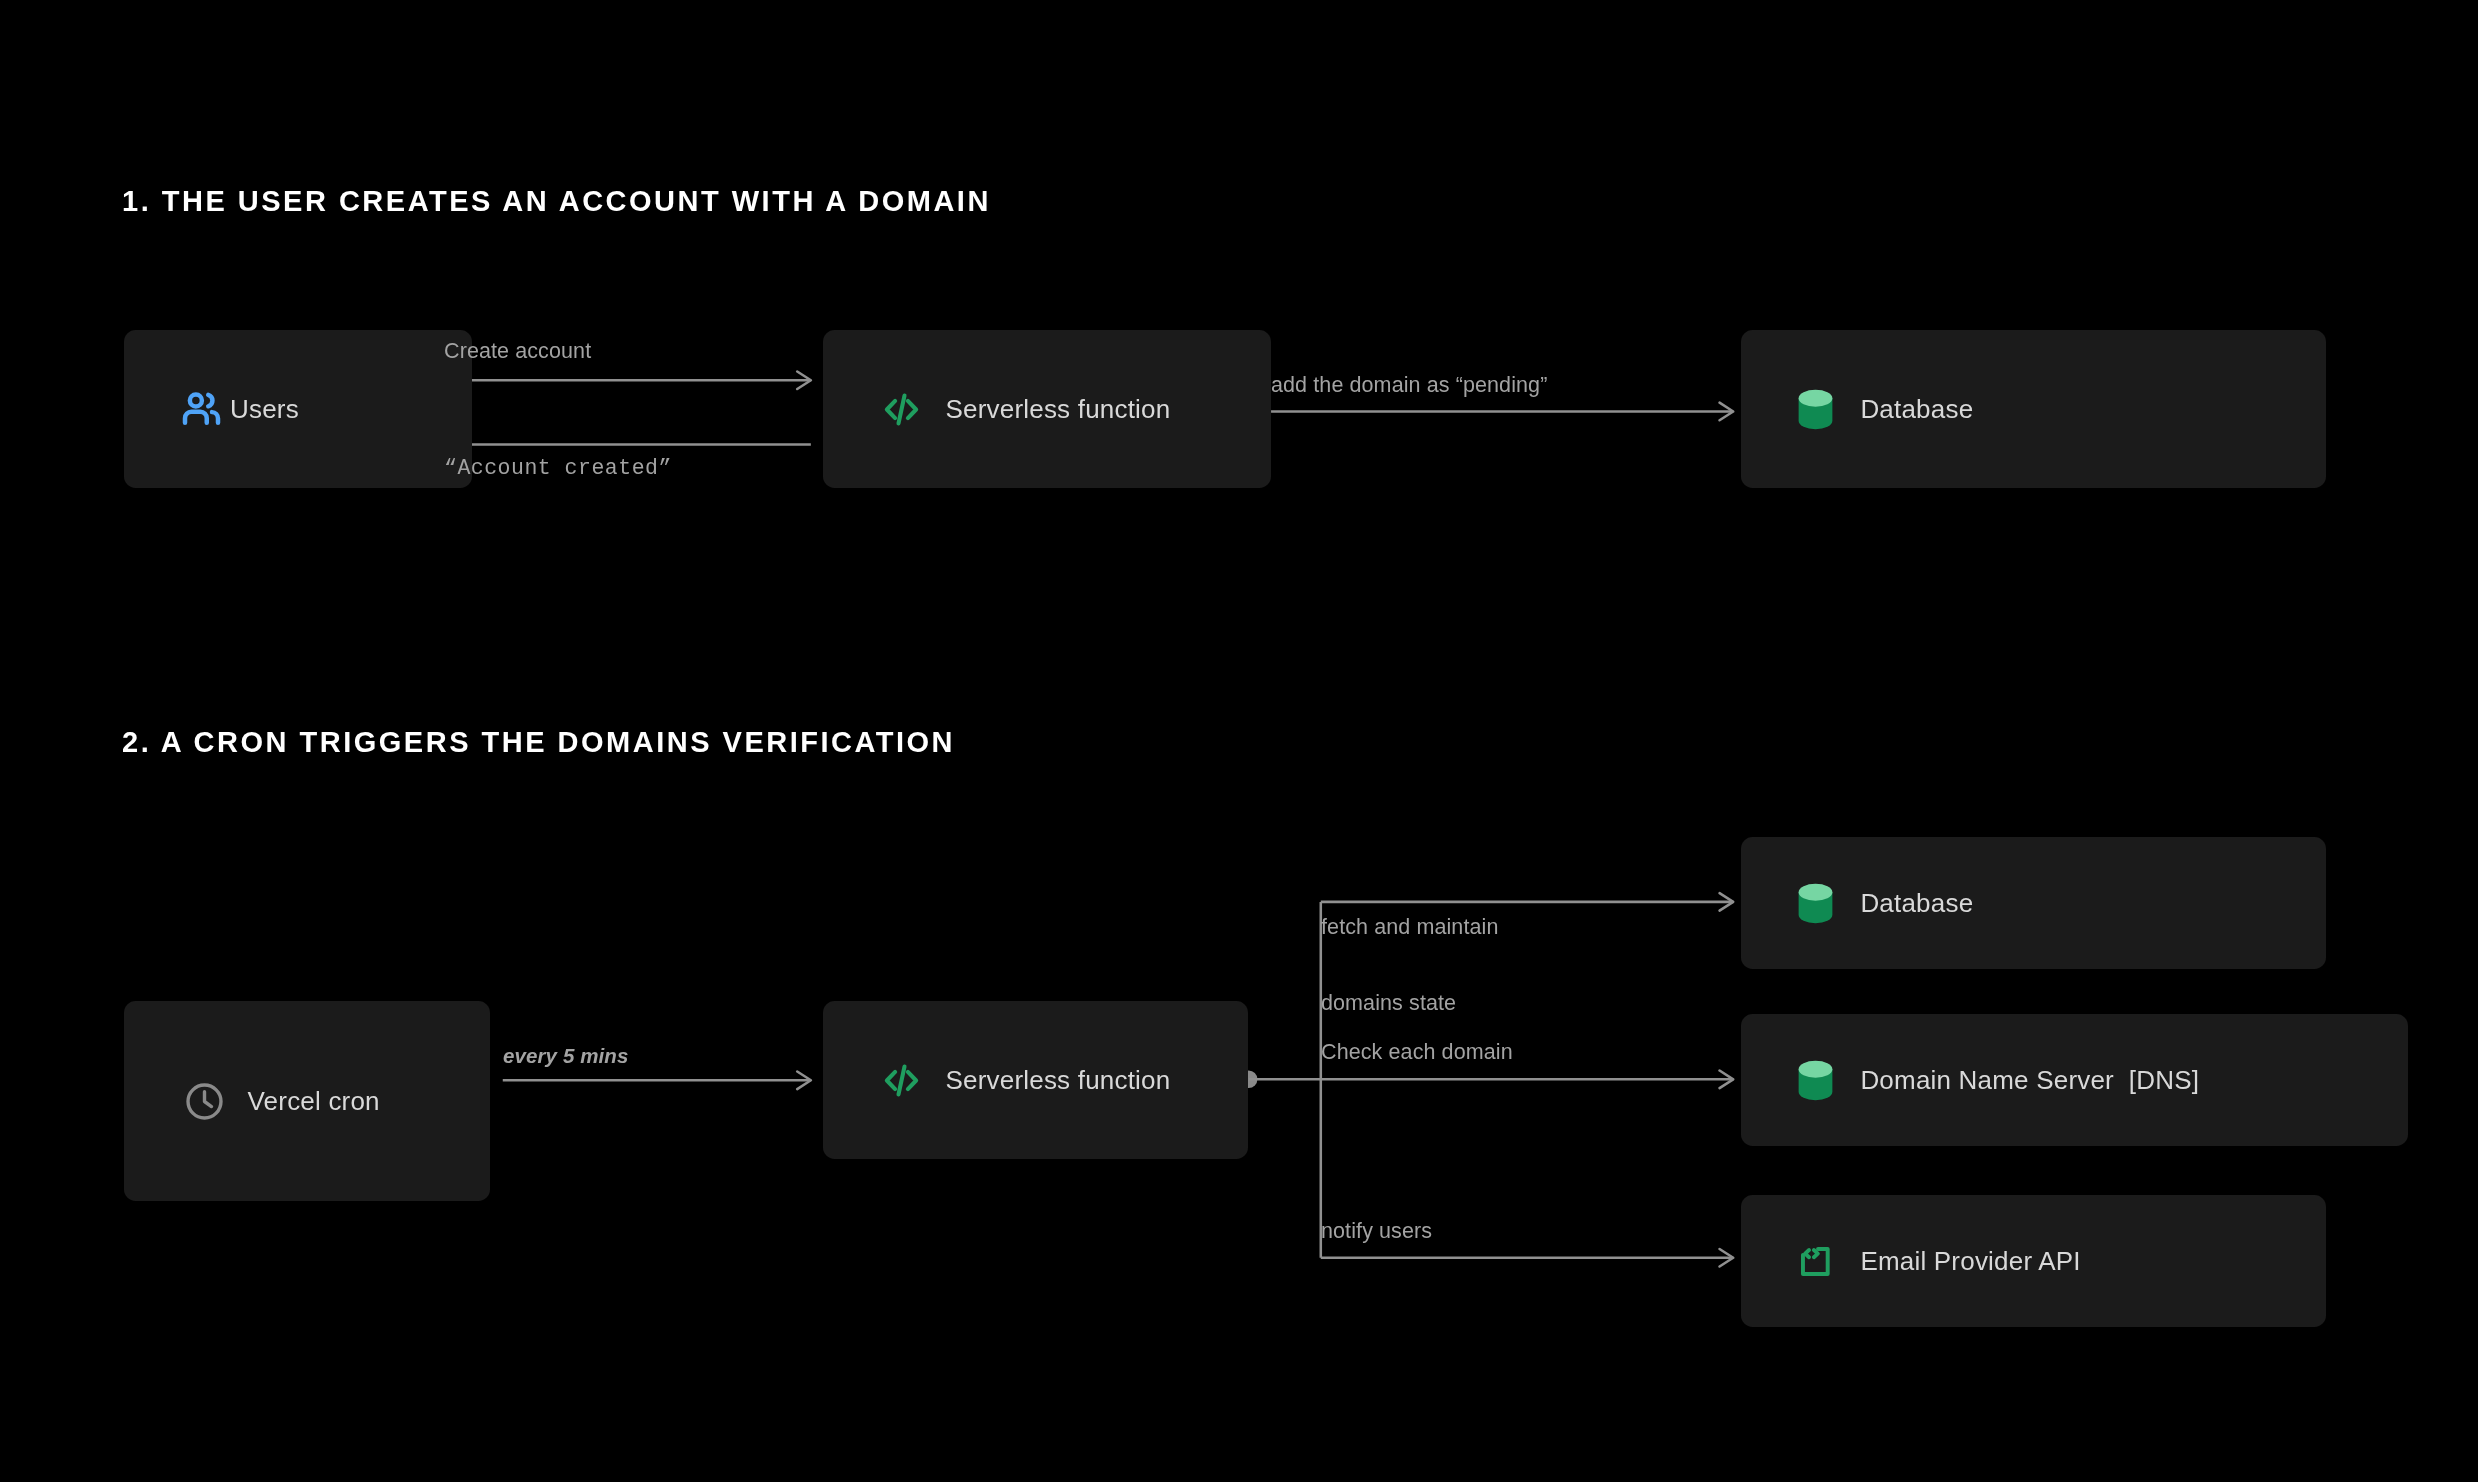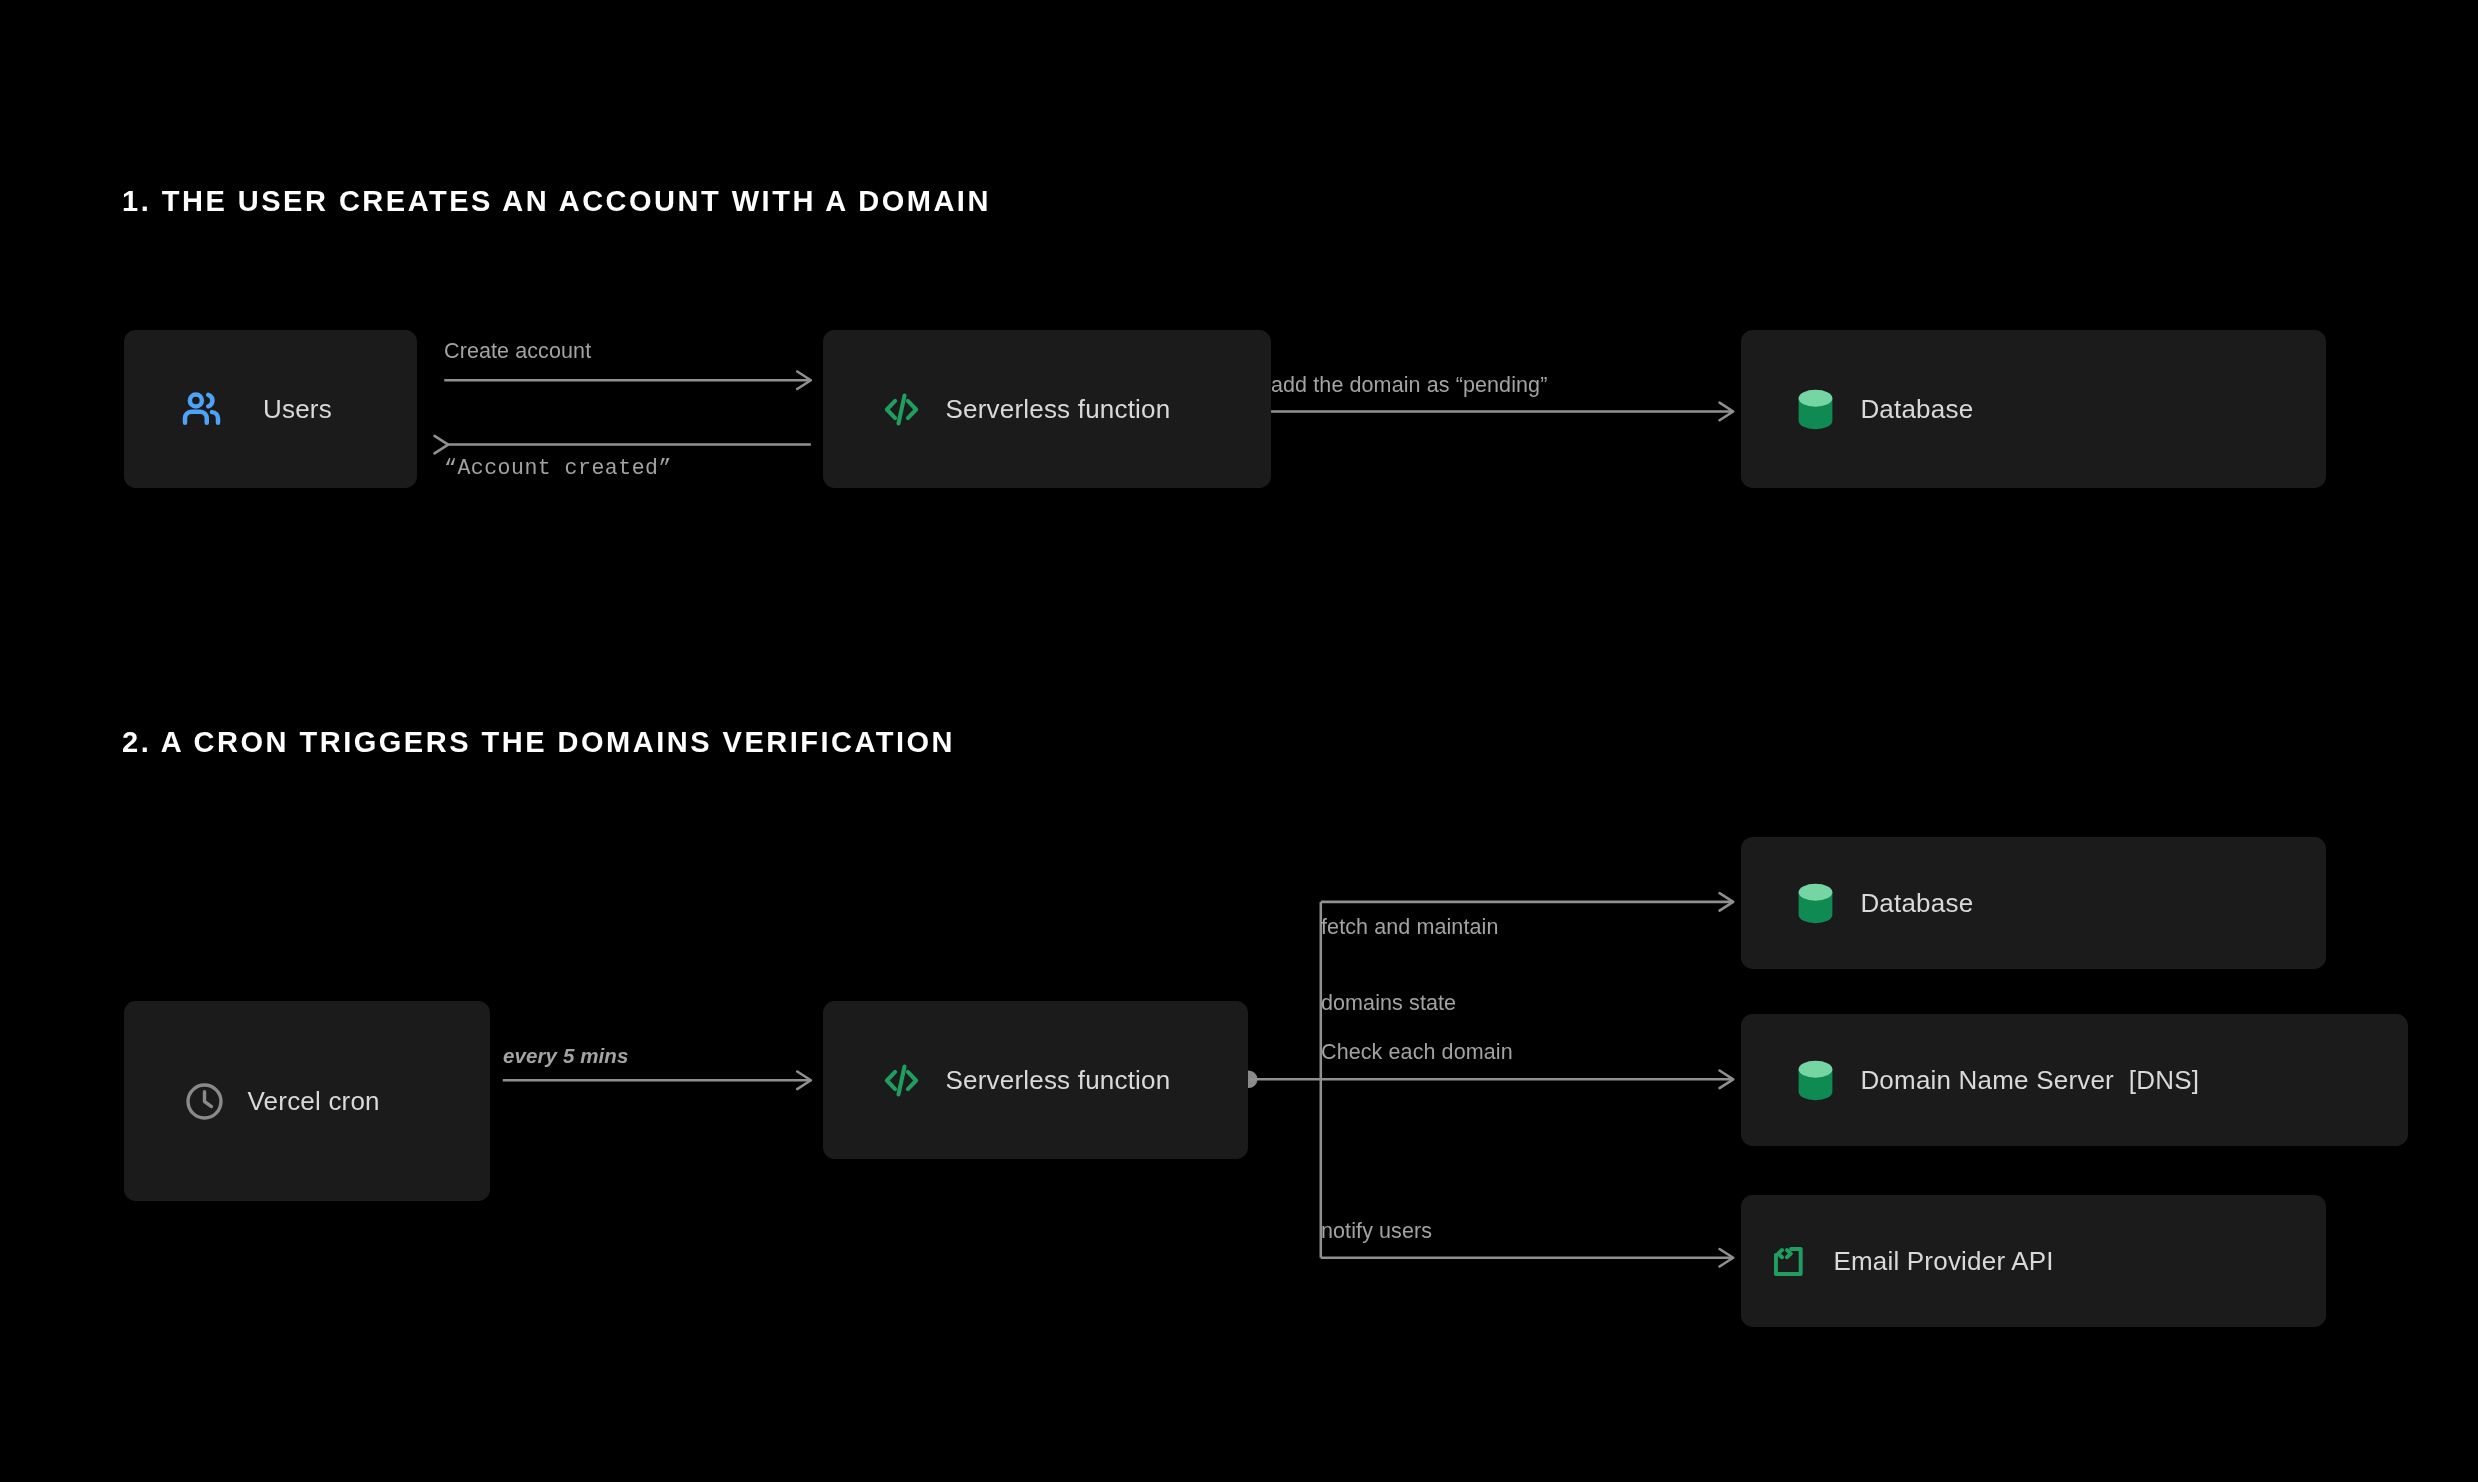--- a/index.html
+++ b/index.html
@@ -117,21 +117,21 @@
 
     <line x1="1339" y1="925" x2="1762" y2="925" stroke="#909090" stroke-width="2.6" marker-end="url(#arrowR)"></line>
 
     <line x1="1339" y1="1107" x2="1762" y2="1107" stroke="#909090" stroke-width="2.6" marker-end="url(#arrowR)"></line>
 
     <line x1="1339" y1="1290" x2="1762" y2="1290" stroke="#909090" stroke-width="2.6" marker-end="url(#arrowR)"></line>
   </svg>
 
   <div class="section-heading" style="left:107px; top:185px;">1. THE USER CREATES AN ACCOUNT WITH A DOMAIN</div>
 
-  <div class="node" style="left:109px; top:330px; width:293px; height:158px; padding-left:55px; gap:39px;text-align:right;">
+  <div class="node" style="left:109px; top:330px; width:348px; height:158px; padding-left:55px; gap:6px;text-align:right;">
     <span class="node-icon">
       <svg width="45" height="45" viewBox="0 0 24 24" fill="none" stroke="#4fa3f7" stroke-width="2.4" stroke-linecap="round" stroke-linejoin="round">
         <circle cx="9" cy="7.2" r="3.2"></circle>
         <path d="M3.2 19v-2.4a3.4 3.4 0 0 1 3.4-3.4h4.8a3.4 3.4 0 0 1 3.4 3.4V19"></path>
         <path d="M15.6 4.2a3.2 3.2 0 0 1 0 6.1"></path>
         <path d="M17.6 13.4a3.4 3.4 0 0 1 3.2 3.4V19"></path>
       </svg>
     </span>
     <span class="node-label">Users</span>
   </div>
@@ -197,21 +197,21 @@
   <div class="node" style="left:1726px; top:1014px; width:667px; height:132px; padding-left:53px; gap:23.4px;">
     <span class="node-icon">
       <svg width="43" height="45" viewBox="0 0 30 32">
         <path d="M3 8 v16 a12 6 0 0 0 24 0 V8 Z" fill="#0f8a52"></path>
         <ellipse cx="15" cy="8" rx="12" ry="6" fill="#76d6a3"></ellipse>
       </svg>
     </span>
     <span class="node-label">Domain Name Server  [DNS]</span>
   </div>
 
-  <div class="node" style="left:1726px; top:1195px; width:585px; height:132px; padding-left:26px; gap:23.4px;">
+  <div class="node" style="left:1726px; top:1195px; width:585px; height:132px; padding-left:53px; gap:23.4px;">
     <span class="node-icon">
       <svg width="43" height="43" viewBox="0 0 24 24" fill="none" stroke="#1f9e5f" stroke-width="2.2" stroke-linecap="round" stroke-linejoin="round">
         <path d="M5 8.4 V19 H18.8 V5 h-5.4"></path>
         <path d="M8.4 5.6 6.2 7.6 8.4 9.6"></path>
         <path d="M11.1 5.6 13.3 7.6 11.1 9.6"></path>
       </svg>
     </span>
     <span class="node-label">Email Provider API</span>
   </div>
 

